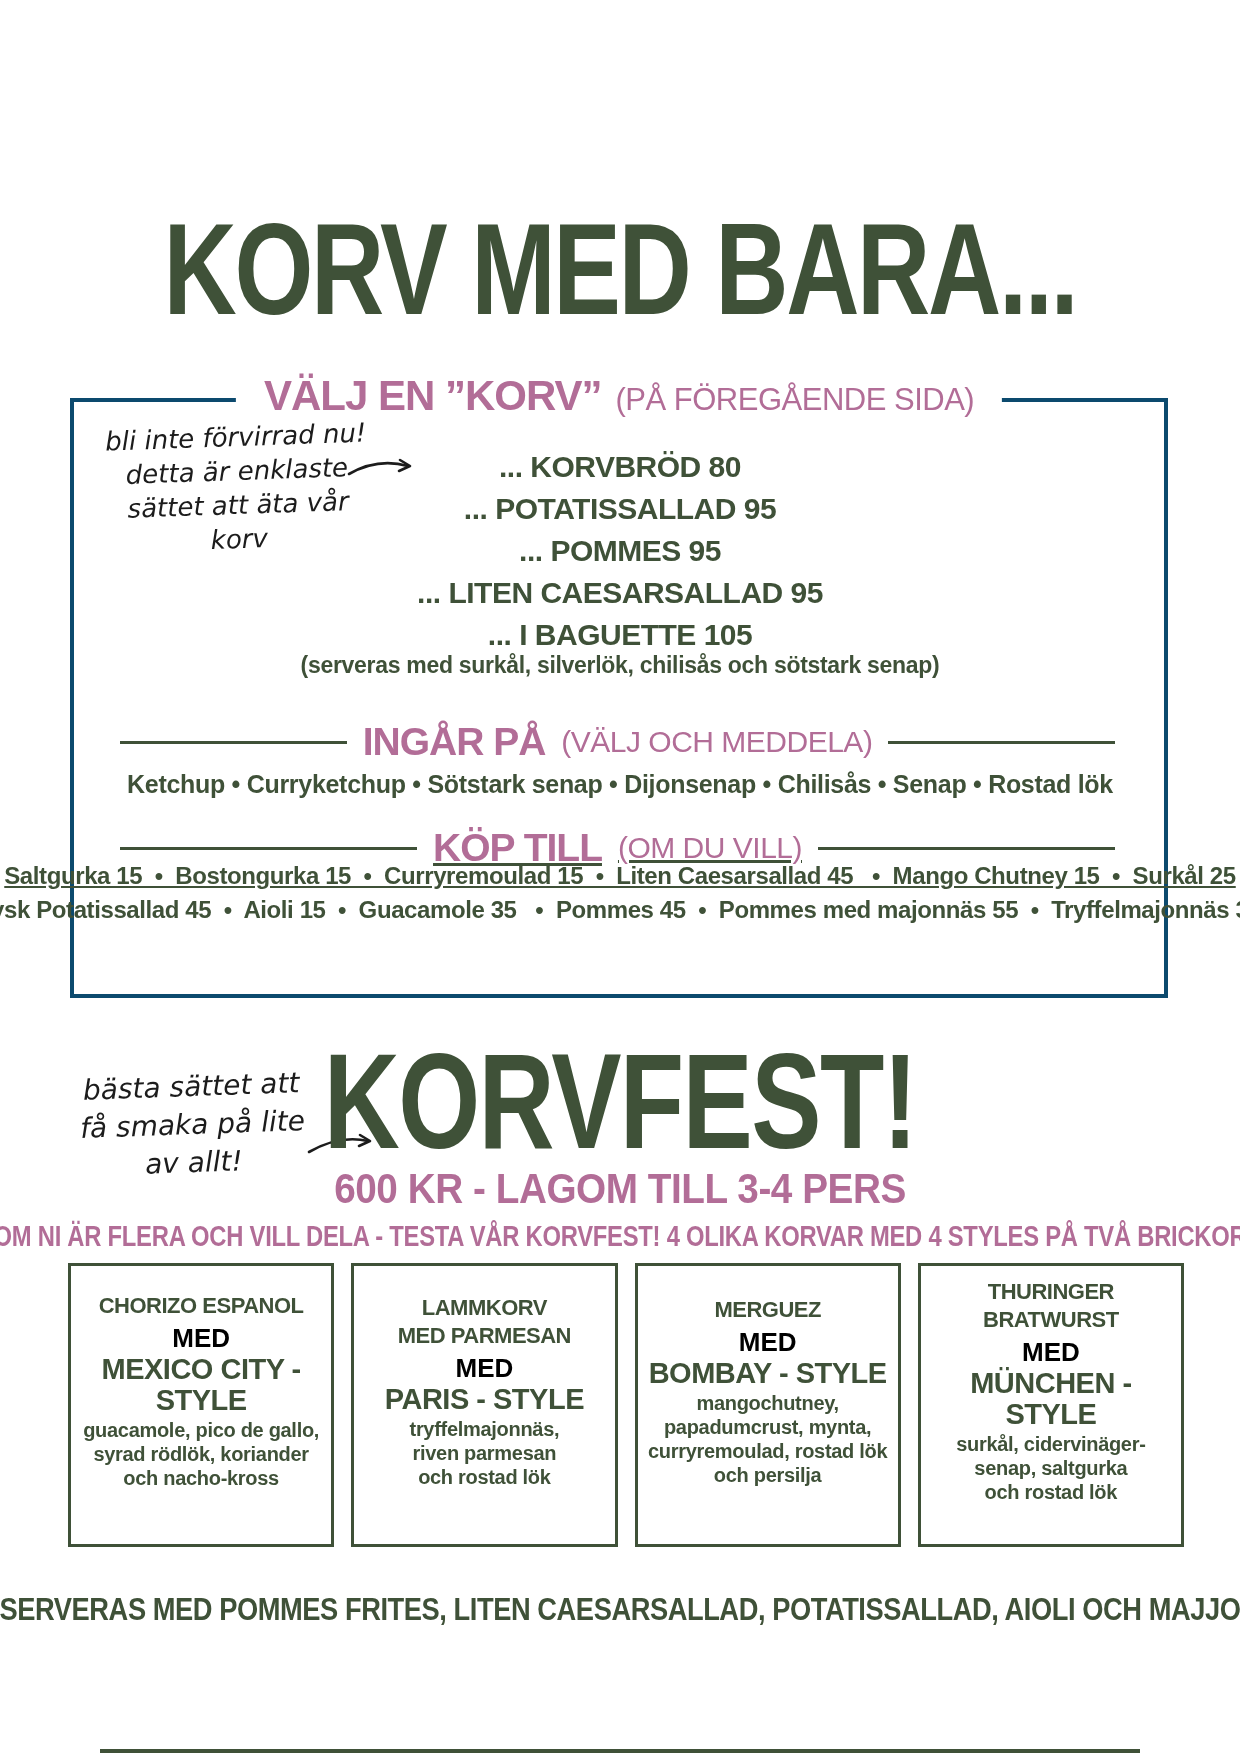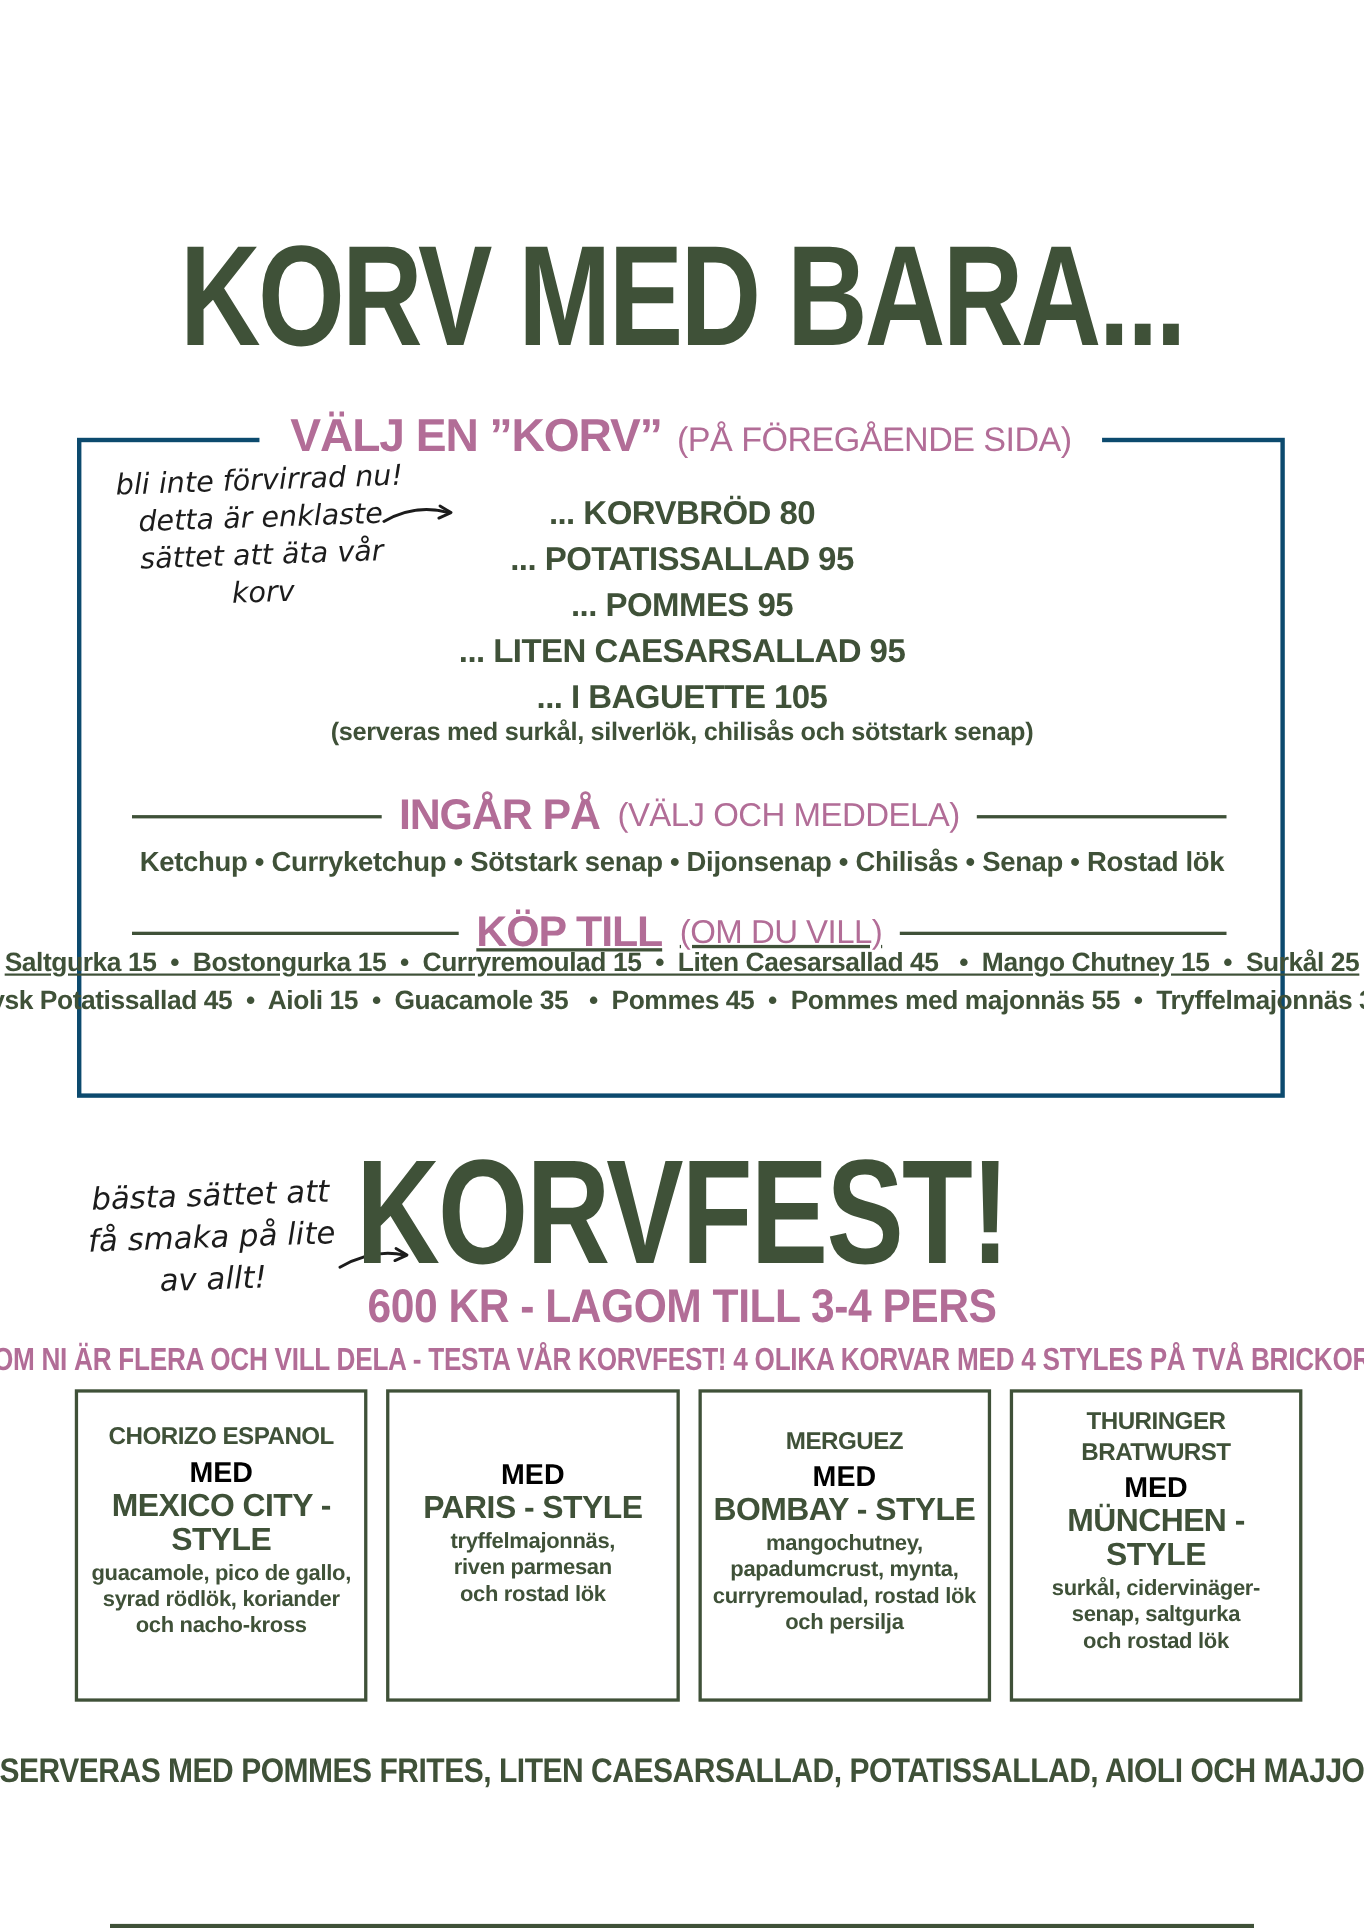--- a/index.html
+++ b/index.html
@@ -198,20 +198,22 @@
   <div class="cards">
     <div class="card">
       <div class="card-name">CHORIZO ESPANOL</div>
       <div class="card-med">MED</div>
       <div class="card-style">MEXICO CITY - STYLE</div>
       <div class="card-desc">guacamole, pico de gallo,
 syrad rödlök, koriander
 och nacho-kross</div>
     </div>
     <div class="card">
+      <div class="card-name">LAMMKORV
+MED PARMESAN</div>
       <div class="card-med">MED</div>
       <div class="card-style">PARIS - STYLE</div>
       <div class="card-desc">tryffelmajonnäs,
 riven parmesan
 och rostad lök</div>
     </div>
     <div class="card">
       <div class="card-name">MERGUEZ</div>
       <div class="card-med">MED</div>
       <div class="card-style">BOMBAY - STYLE</div>

